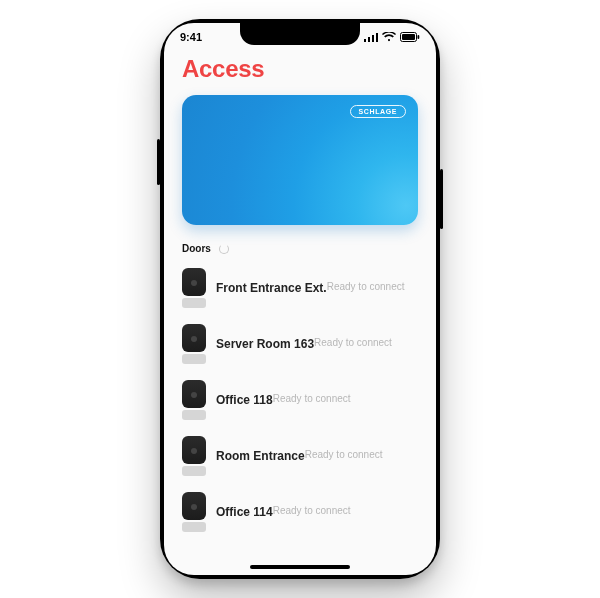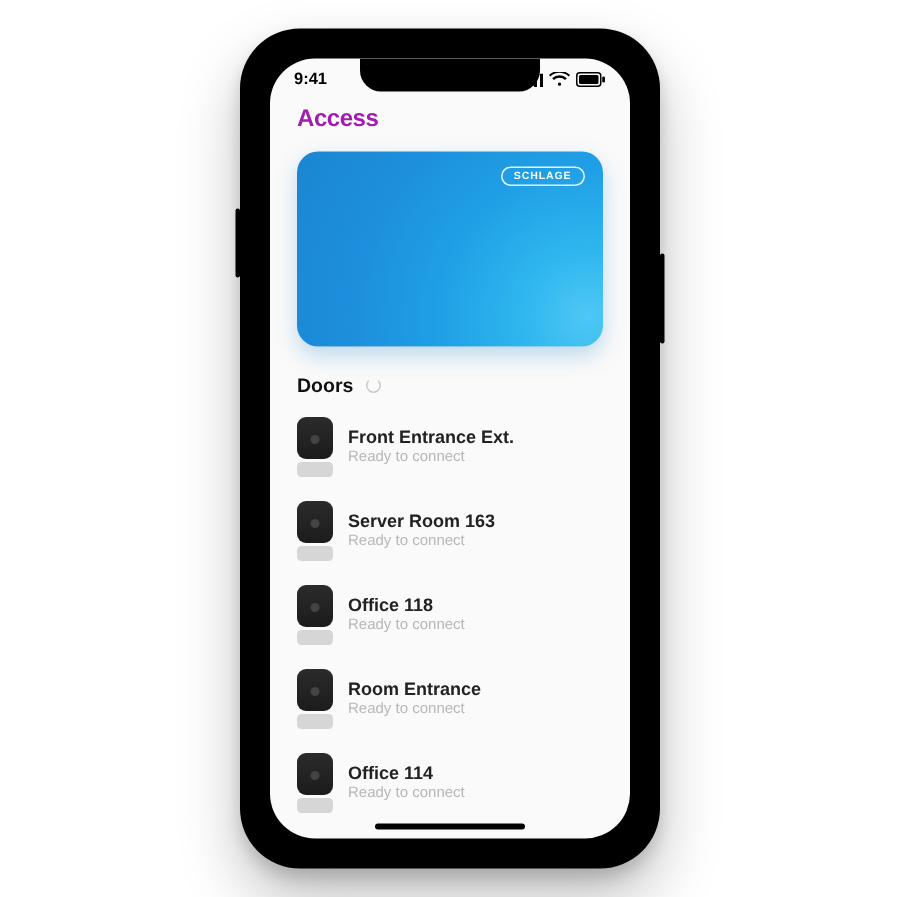--- a/index.html
+++ b/index.html
@@ -1,19 +1,19 @@
 <!DOCTYPE html>
 <html><head>
 <meta charset="utf-8">
 <style>
   * { box-sizing: border-box; margin: 0; padding: 0; }
   html, body { width: 600px; height: 598px; background: #fff; font-family: -apple-system, "Helvetica Neue", Arial, sans-serif; }
   .stage { width: 600px; height: 598px; display: flex; align-items: center; justify-content: center; }
   .phone {
-    width: 280px; height: 560px; background: #000; border-radius: 40px; padding: 20px;
+    width: 280px; height: 560px; background: #000; border-radius: 40px; padding: 4px;
     box-shadow: 0 20px 40px rgba(0,0,0,0.25), 0 6px 10px rgba(0,0,0,0.15);
     position: relative;
   }
   .phone::before, .phone::after {
     content: ""; position: absolute; background: #000; border-radius: 2px;
   }
   .phone::before { 
     left: -3px; top: 120px; width: 3px; height: 46px;
   }
   .phone::after { 
@@ -26,52 +26,52 @@
     position: absolute; top: 0; left: 50%; transform: translateX(-50%);
     width: 120px; height: 22px; background: #000; border-bottom-left-radius: 14px; border-bottom-right-radius: 14px; z-index: 5;
   }
   .statusbar {
     height: 28px; display: flex; align-items: center; justify-content: space-between;
     padding: 0 16px; font-size: 11px; font-weight: 600; color: #000;
   }
   .status-right { display: flex; align-items: center; gap: 4px; }
   .status-right svg { display: block; }
   .content { padding: 4px 18px 0 18px; height: calc(100% - 28px); overflow: hidden; }
-  .page-title { font-size: 16px; font-weight: 800; letter-spacing: -0.3px; color: #a21caf; margin-bottom: 12px; }
+  .page-title { font-size: 24px; font-weight: 800; letter-spacing: -0.3px; color: #ef4444; margin-bottom: 12px; }
   .card {
     width: 100%; height: 130px; border-radius: 14px;
     background: radial-gradient(circle at 95% 85%, #4ec8f5 0%, #2fb6ee 20%, #1f9fe6 45%, #1d8fdc 70%, #1b86d2 100%);
     position: relative; margin-bottom: 18px;
     box-shadow: 0 6px 14px rgba(20,120,200,0.25);
   }
   .card-brand {
     position: absolute; top: 10px; right: 12px;
     border: 1px solid rgba(255,255,255,0.9); color: #fff;
     font-size: 7px; font-weight: 700; letter-spacing: 0.6px;
     padding: 2px 8px; border-radius: 9px;
   }
   .section-header { display: flex; align-items: center; gap: 8px; margin-bottom: 8px; }
-  .section-title { font-size: 13px; font-weight: 800; color: #111; }
+  .section-title { font-size: 10px; font-weight: 800; color: #111; }
   .spinner {
     width: 10px; height: 10px; border: 1.5px solid #c9c9c9; border-top-color: transparent; border-radius: 50%;
   }
   .doors-list { display: flex; flex-direction: column; }
   .door-item { display: flex; align-items: center; gap: 10px; padding: 6px 0 10px 0; }
   .door-thumb {
     width: 24px; height: 40px; display: flex; flex-direction: column; gap: 2px; flex: 0 0 auto;
   }
   .lock-face {
     flex: 1; background: linear-gradient(180deg,#2b2b2b,#1c1c1c); border-radius: 6px; position: relative;
   }
   .lock-face::after {
     content: ""; position: absolute; left: 50%; top: 55%; transform: translate(-50%,-50%);
     width: 6px; height: 6px; background: #444; border-radius: 50%;
   }
   .keypad { height: 10px; background: #d6d6d6; border-radius: 3px; }
-  .door-text { display: flex; flex-direction: column; min-width: 0; }
+  .door-text { display: flex; flex-direction: row; min-width: 0; }
   .door-name { font-size: 12px; font-weight: 700; color: #222; line-height: 1.25; }
   .door-status { font-size: 10px; font-weight: 400; color: #b7b7b7; line-height: 1.25; }
   .home-indicator {
     position: absolute; bottom: 6px; left: 50%; transform: translateX(-50%);
     width: 100px; height: 4px; background: #000; border-radius: 3px;
   }
 </style>
 </head>
 <body>
 

